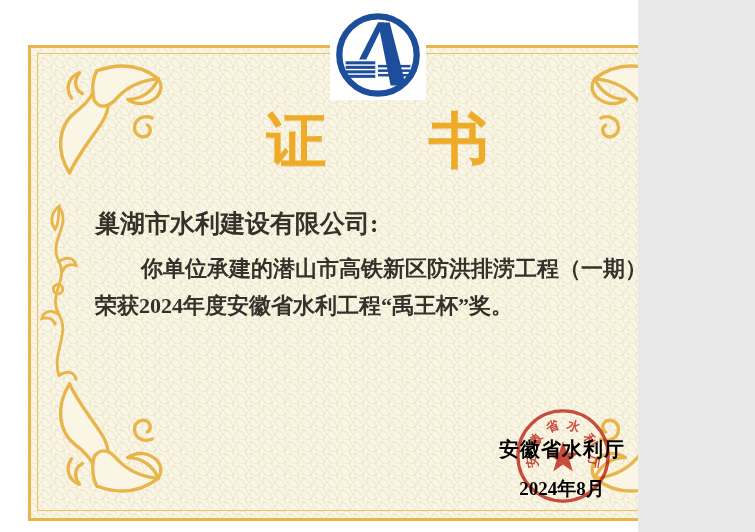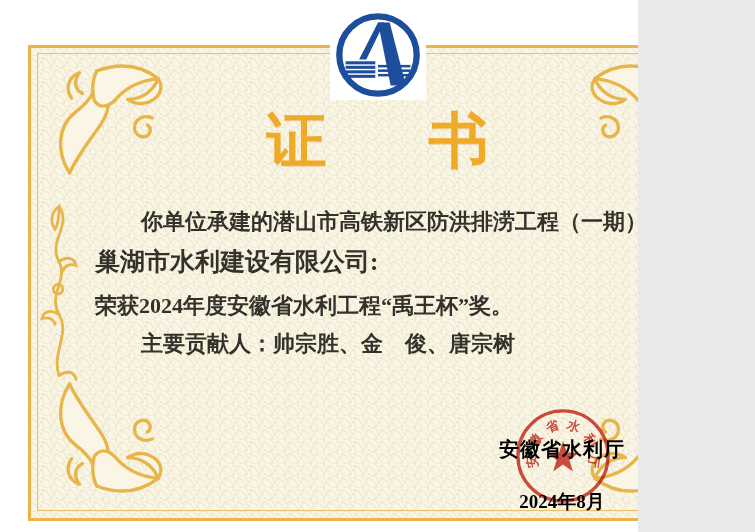--- a/index.html
+++ b/index.html
@@ -47,21 +47,21 @@
   }
   .line{line-height:1.35;}
   .line-recipient{font-size:25px;margin-bottom:13px;}
   .line-b{font-size:22px;margin-bottom:8px;}
   .indent{padding-left:46px;}
   .footer{
     position:absolute;left:492px;top:436px;width:140px;text-align:center;
     color:#000000;font-weight:bold;z-index:3;
   }
   .issuer{font-size:20px;letter-spacing:1px;}
-  .date{font-size:19px;margin-top:26px;}
+  .date{font-size:19px;margin-top:13px;}
   .seal{
     position:absolute;left:514px;top:407px;z-index:4;
     opacity:0.88;mix-blend-mode:multiply;
   }
 </style>
 </head>
 <body>
 
 <div class="page">
 
@@ -139,24 +139,23 @@
       <rect x="14" y="72" width="33" height="3.4"></rect>
       <rect x="50" y="61" width="36" height="2.8"></rect>
       <rect x="50" y="66" width="36" height="2.8"></rect>
       <rect x="50" y="71" width="36" height="2.8"></rect>
     </g>
   </svg>
 
   <div class="title">证　书</div>
 
   <div class="body-block">
+    <div class="line line-recipient">巢湖市水利建设有限公司:</div>
     <div class="line line-b indent">你单位承建的潜山市高铁新区防洪排涝工程（一期）</div>
-    <div class="line line-recipient">巢湖市水利建设有限公司:</div>
     <div class="line line-b">荣获2024年度安徽省水利工程“禹王杯”奖。</div>
-    <div class="line line-b indent">主要贡献人：帅宗胜、金　俊、唐宗树</div>
   </div>
 
   <div class="footer">
     <div class="issuer">安徽省水利厅</div>
     <div class="date">2024年8月</div>
   </div>
 
   <svg class="seal" width="98" height="98" viewBox="0 0 100 100">
     <circle cx="50" cy="50" r="46" fill="none" stroke="#c8372b" stroke-width="3.4"></circle>
     <polygon fill="#c8372b" points="50,35 54,46.5 66.2,46.7 56.5,54.1 60,65.8 50,58.8 40,65.8 43.5,54.1 33.8,46.7 46,46.5"></polygon>

